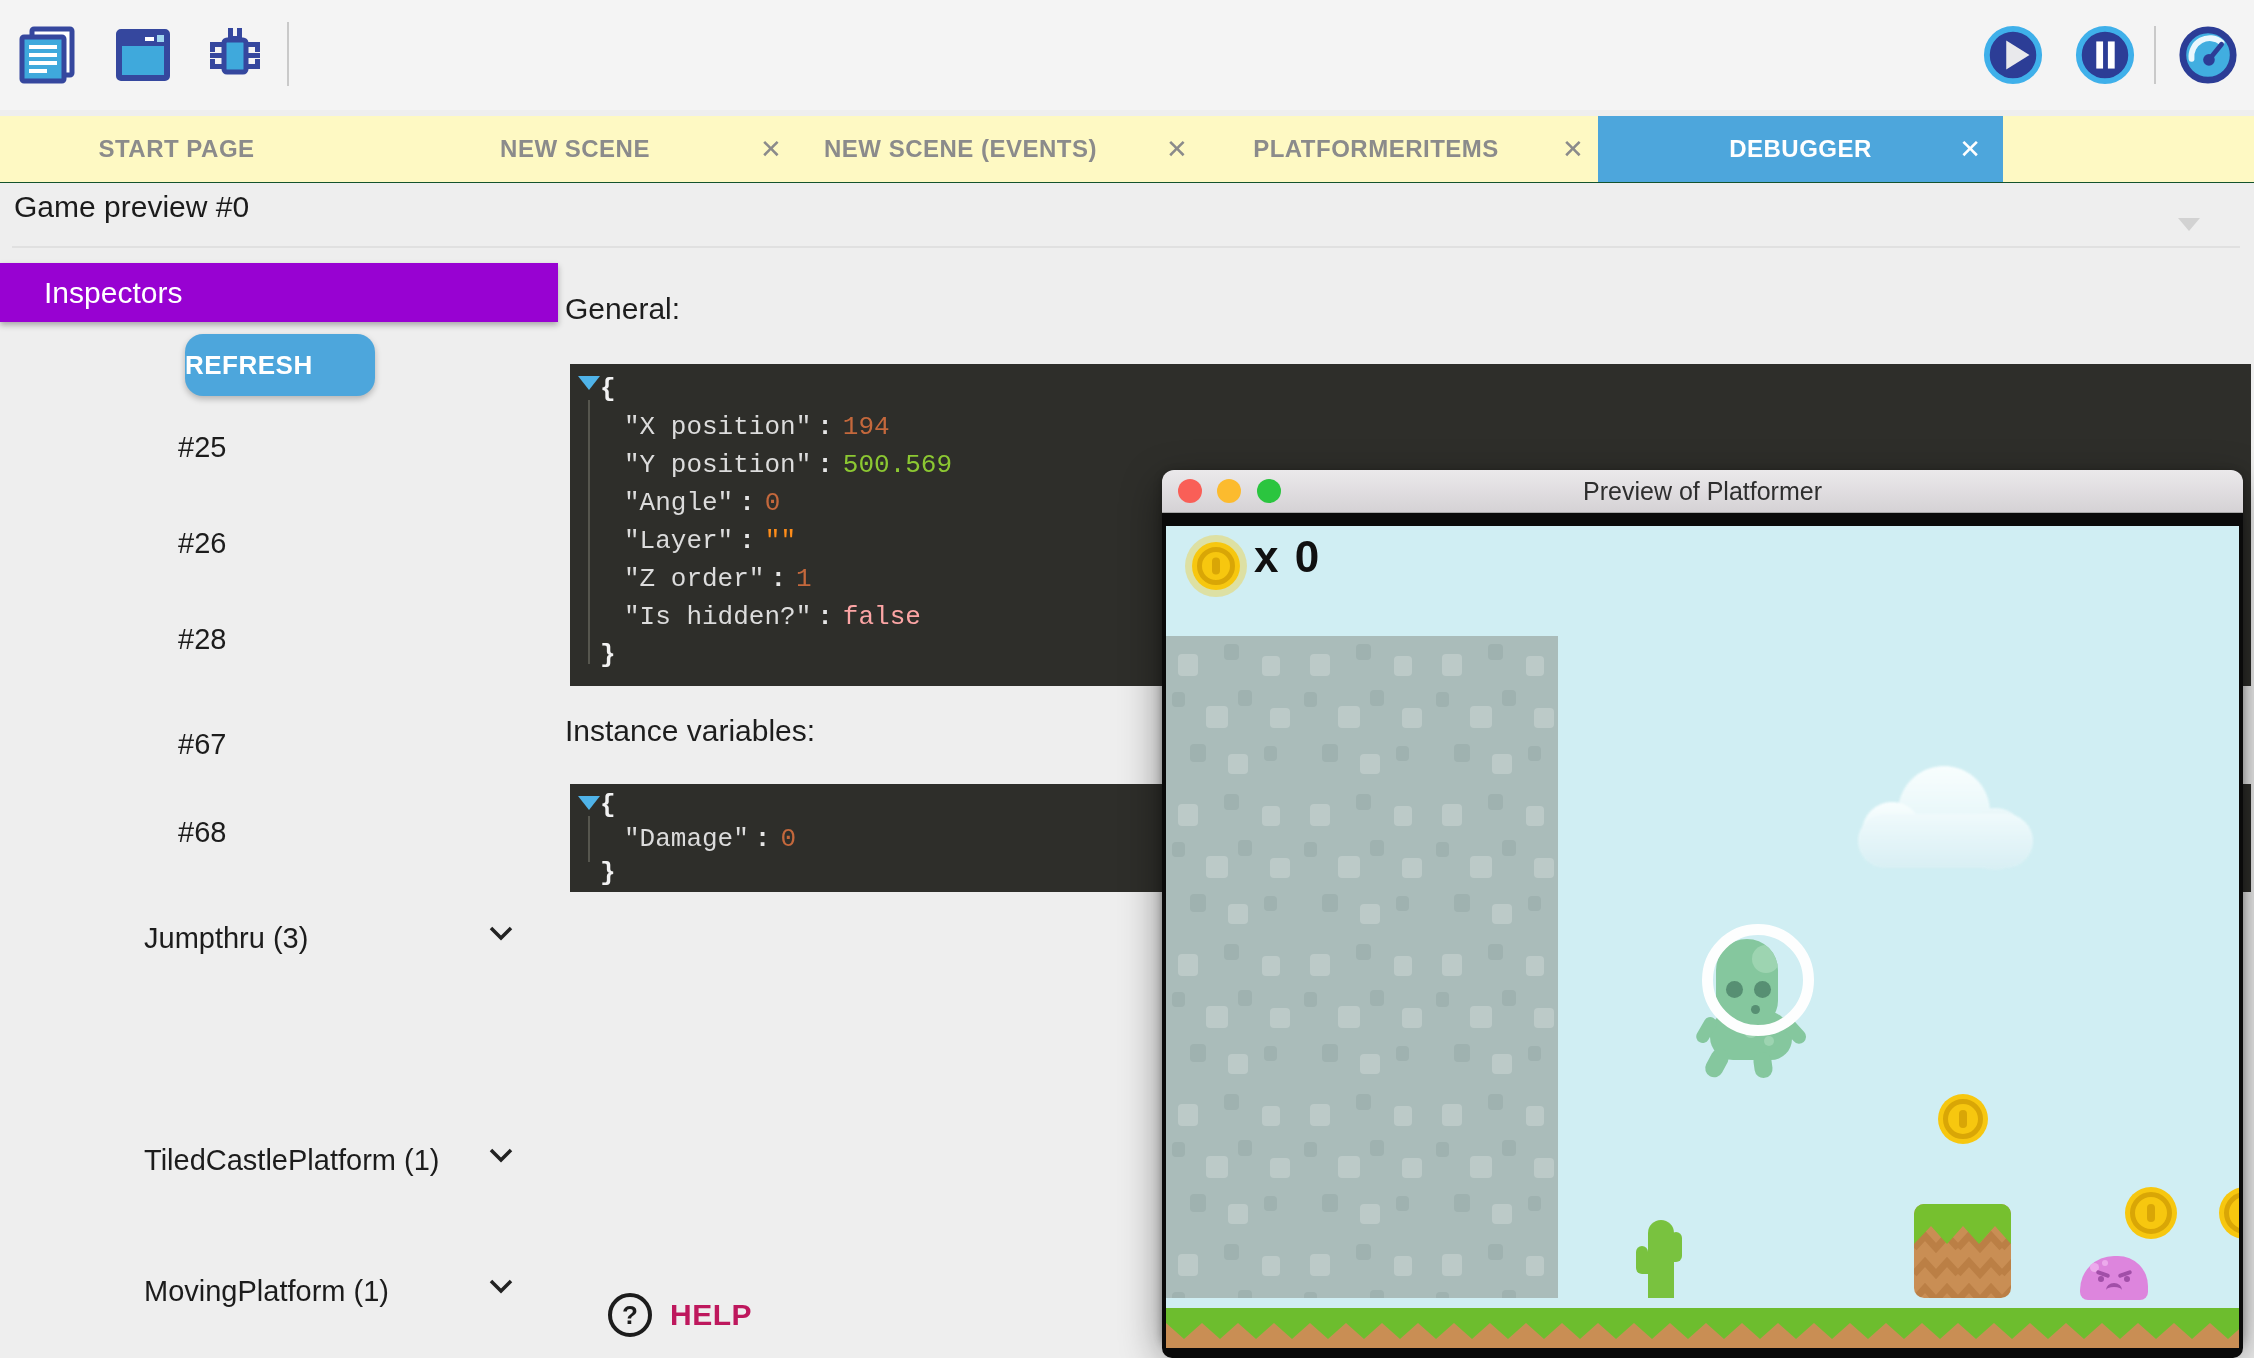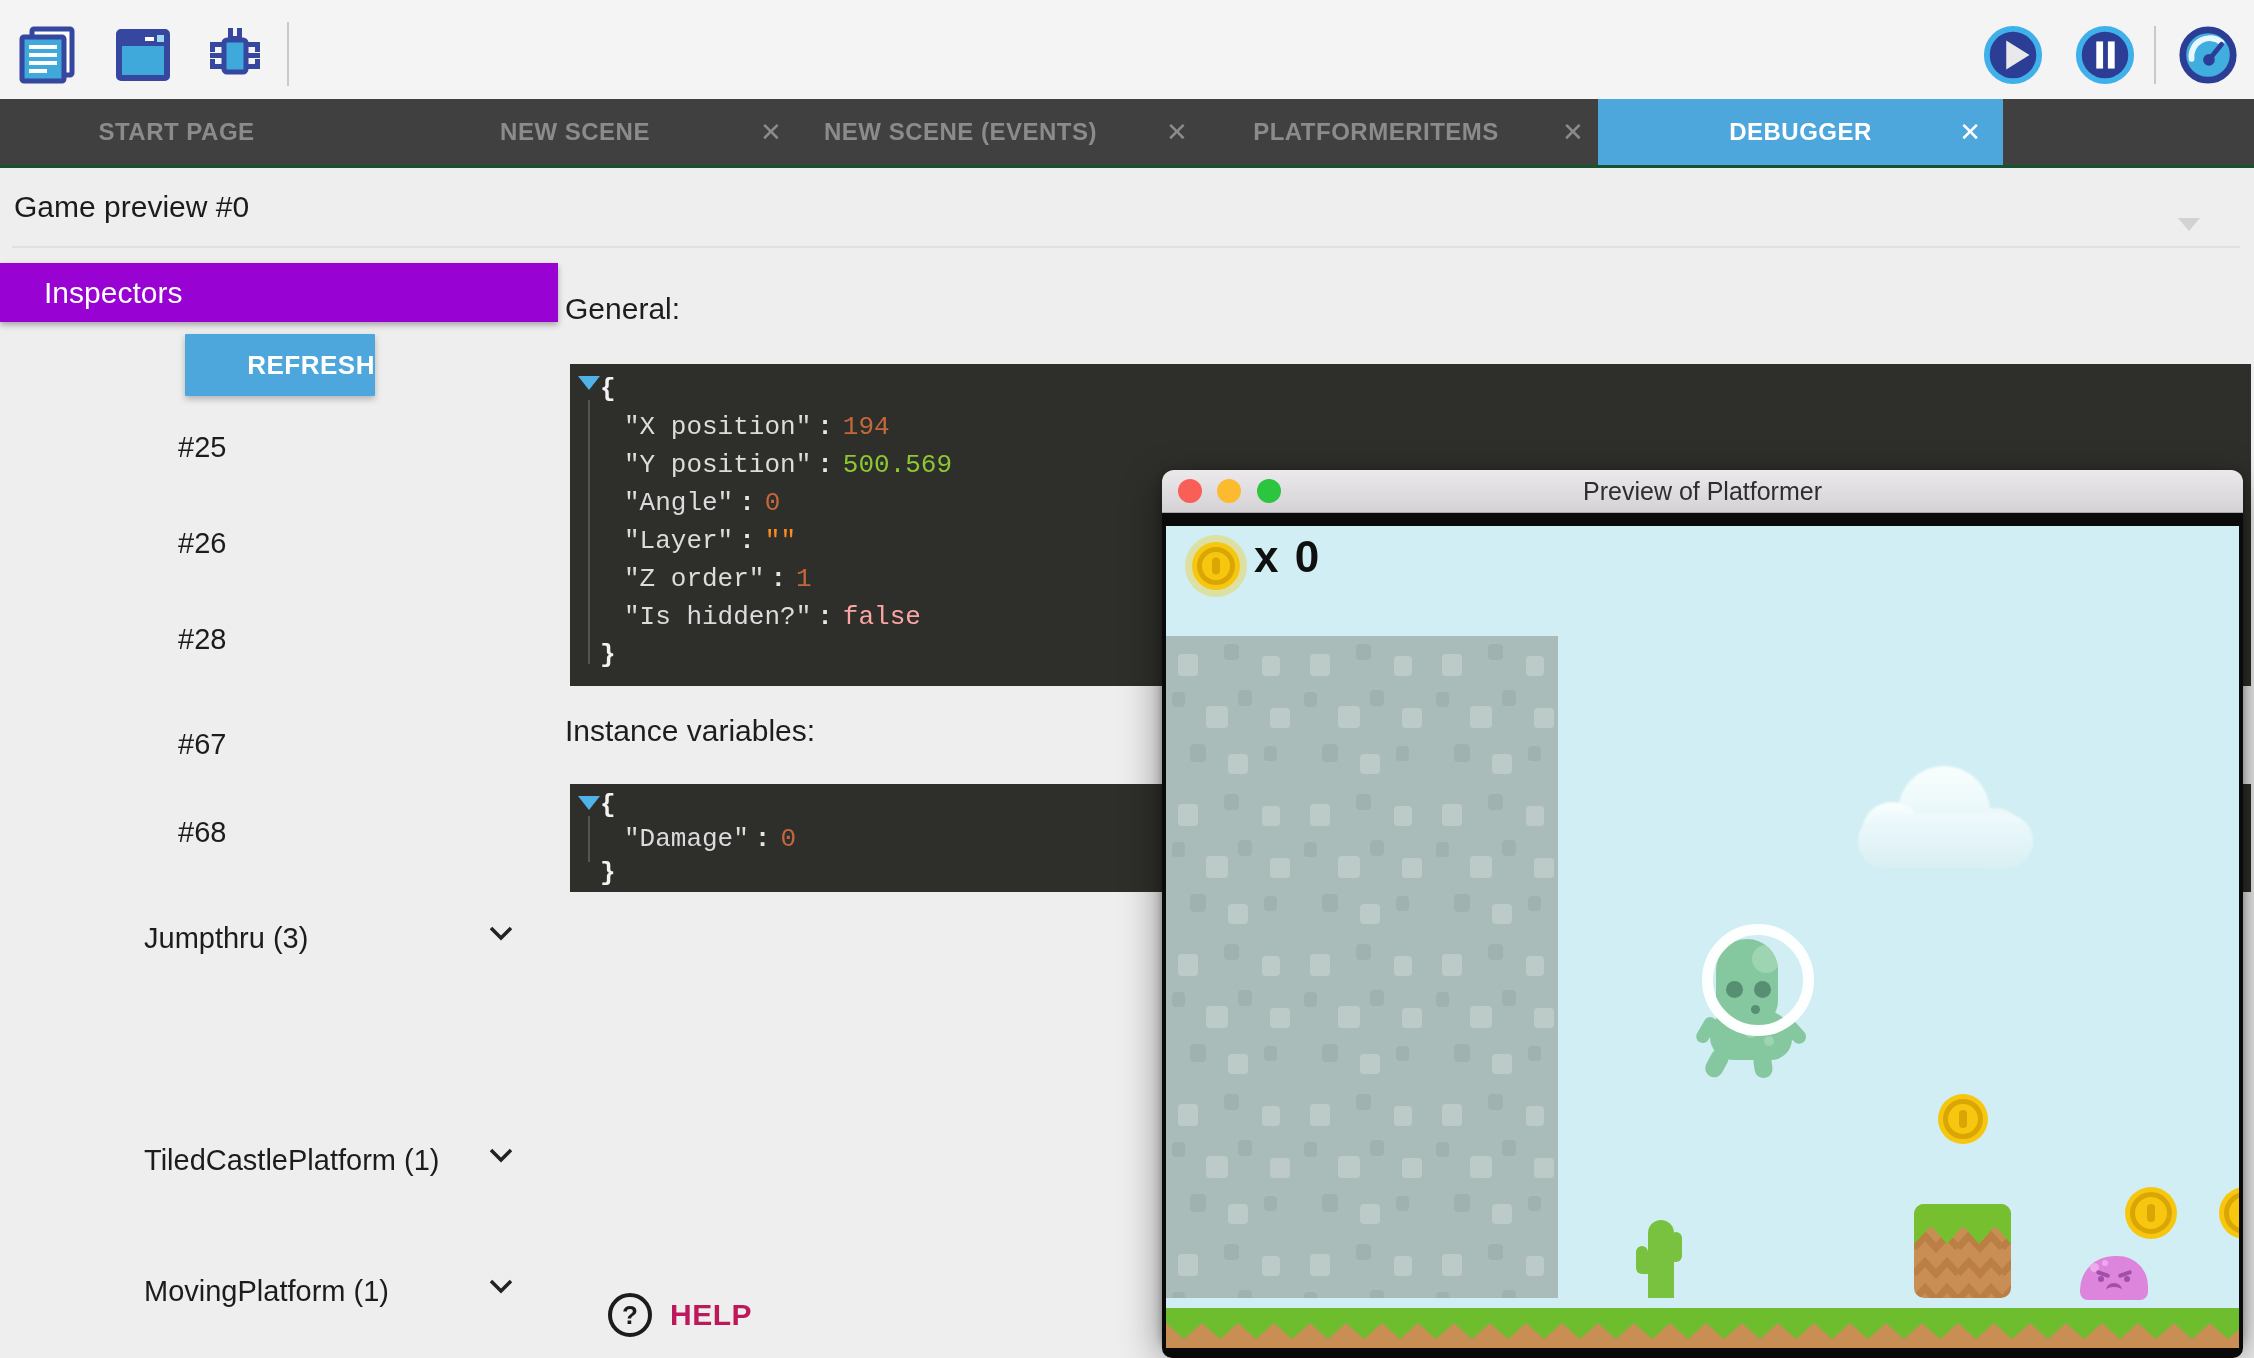--- a/index.html
+++ b/index.html
@@ -4,36 +4,36 @@
 <style>
   html,body{margin:0;padding:0;background:#eeeeee;font-family:"Liberation Sans",sans-serif;}
   #stage{position:relative;width:2254px;height:1358px;overflow:hidden;background:#eeeeee;}
 
   
   .topbar{position:absolute;left:0;top:0;width:2254px;height:110px;background:#f4f4f4;}
   .tool-ic{position:absolute;top:24px;width:62px;height:62px;cursor:pointer;}
   .vdiv{position:absolute;top:22px;width:2px;height:64px;background:#c9c9c9;}
 
   
-  .tabbar{position:absolute;left:0;top:99px;width:2254px;height:66px;background:#404040;border-bottom:3px solid #14532d;}
+  .tabbar{position:absolute;left:0;top:116px;width:2254px;height:66px;background:#fef9c3;border-bottom:1px solid #14532d;}
   .tablabel{position:absolute;top:0;height:66px;line-height:66px;font-size:24px;font-weight:600;letter-spacing:.5px;color:#8b8b8b;white-space:nowrap;cursor:pointer;}
   .tabclose{position:absolute;top:0;height:66px;line-height:66px;font-size:26px;color:#8b8b8b;cursor:pointer;}
   .tab-active{position:absolute;left:1598px;top:0;width:405px;height:66px;background:#4da6dc;cursor:pointer;}
   .tab-active .tablabel{left:0;width:100%;text-align:center;color:#ffffff;}
   .tab-active .tabclose{right:22px;color:#ffffff;}
 
   
   .previewrow-label{position:absolute;left:14px;top:190px;font-size:30px;color:#1b1b1b;}
   .dd-tri{position:absolute;left:2178px;top:218px;width:0;height:0;border-left:11px solid transparent;border-right:11px solid transparent;border-top:13px solid #d2d2d2;cursor:pointer;}
   .preview-divider{position:absolute;left:12px;top:246px;width:2228px;height:2px;background:#e0e0e0;}
 
   
   .insp-header{position:absolute;left:0;top:263px;width:558px;height:59px;background:#9802d2;box-shadow:0 3px 6px rgba(0,0,0,.3);}
   .insp-header span{position:absolute;left:44px;top:0;height:59px;line-height:59px;color:#ffffff;font-size:30px;}
-  .refresh-btn{position:absolute;left:185px;top:334px;width:190px;height:62px;background:#4da6dc;border-radius:1px;box-shadow:0 3px 6px rgba(0,0,0,.25);color:#fff;font-size:26px;font-weight:700;letter-spacing:.5px;text-align:right;line-height:62px;cursor:pointer;}
+  .refresh-btn{position:absolute;left:185px;top:334px;width:190px;height:62px;background:#4da6dc;border-radius:18px;box-shadow:0 3px 6px rgba(0,0,0,.25);color:#fff;font-size:26px;font-weight:700;letter-spacing:.5px;text-align:left;line-height:62px;cursor:pointer;}
   .side-item{position:absolute;left:144px;width:376px;cursor:pointer;color:#1c1c1c;font-size:29px;line-height:35px;}
   .side-item .lbl{display:inline-block;max-width:300px;vertical-align:top;}
   .side-item.num{padding-left:34px;}
   .side-item svg{position:absolute;right:6px;top:4px;}
 
   
   .sec-label{position:absolute;left:565px;font-size:30px;color:#1d1d1d;}
 
   
   .json-panel{position:absolute;left:570px;width:1681px;background:#2e2e2a;font-family:"Liberation Mono",monospace;font-size:26px;color:#dcdcdc;overflow:hidden;}

